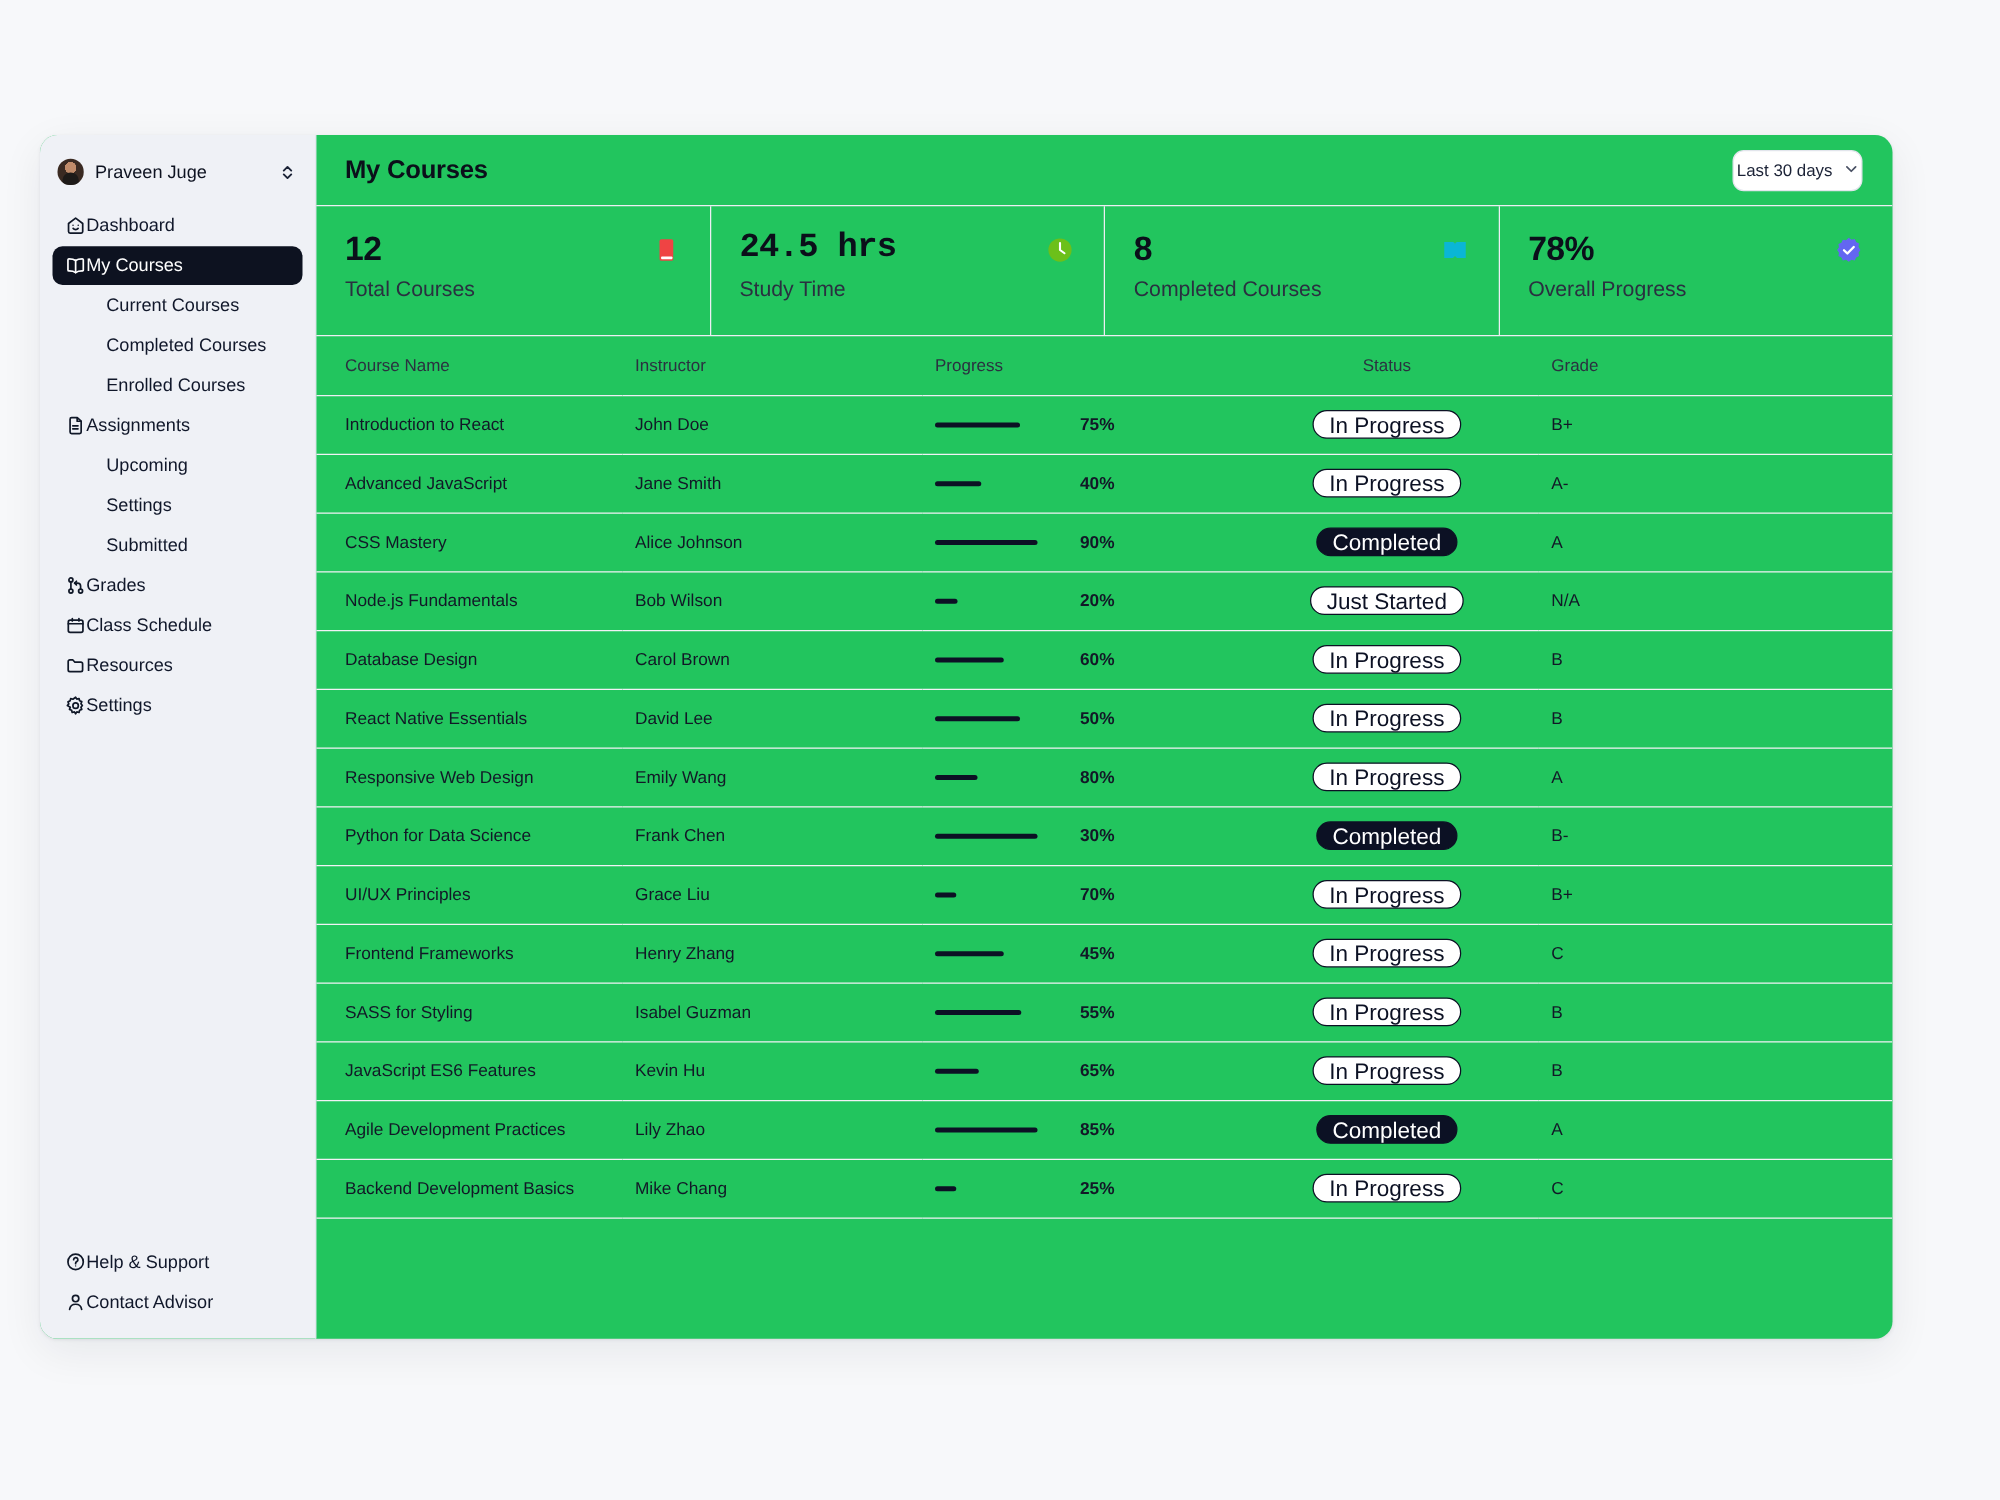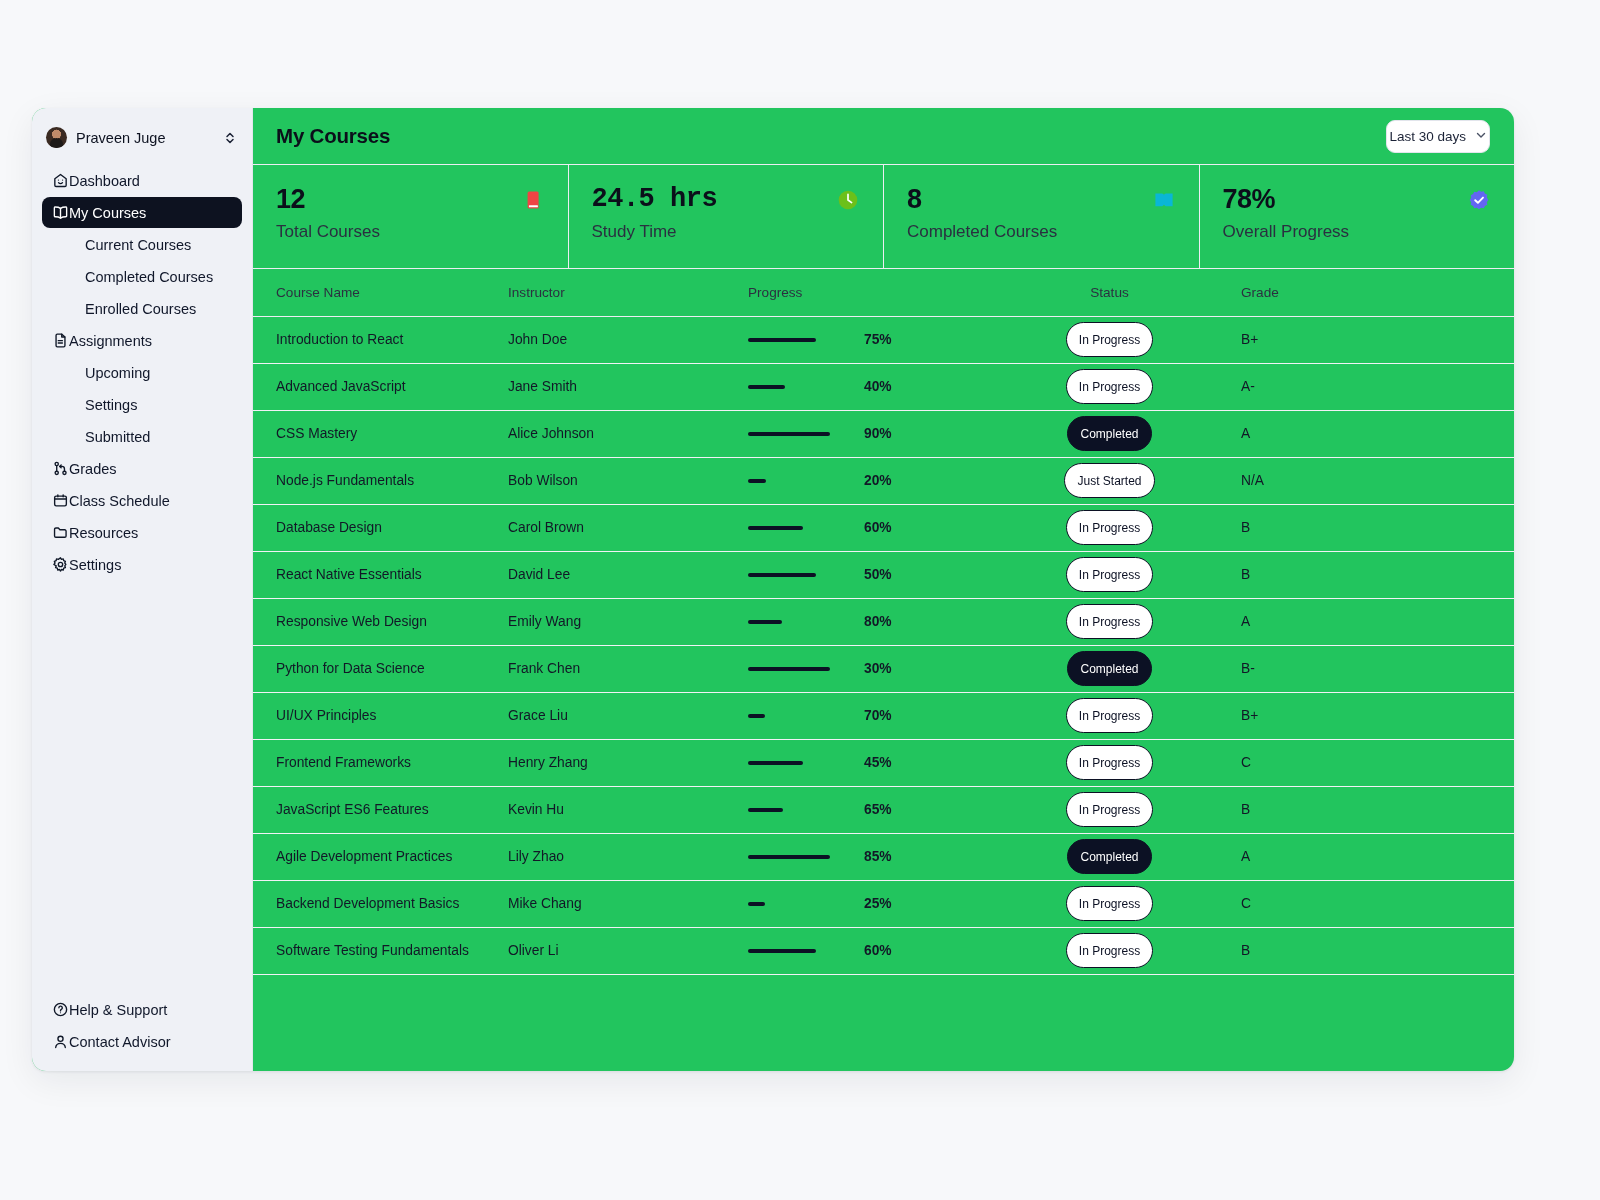--- a/index.html
+++ b/index.html
@@ -121,23 +121,23 @@
   th.c-stat, td.c-stat { width: 243px; }
   th.c-grade, td.c-grade { width: auto; }
 
   .prog-cell { display: flex; align-items: center; gap: 0; font-weight: bold; }
   .bar-area { width: 116px; flex: 0 0 116px; display: flex; align-items: center; }
   .bar { height: 4px; border-radius: 3px; background: #0c1124; }
   .pct { font-size: 13.8px; color: #121827; }
 
   .badge {
     display: inline-flex; align-items: center; justify-content: center;
-    height: 35px; padding: 0 12px;
+    height: 23px; padding: 0 12px;
     border-radius: 999px;
-    font-size: 12px; line-height: 1;
+    font-size: 18px; line-height: 1;
     white-space: nowrap;
   }
   .badge.outline { border: 1.6px solid #0c1124; color: #0c1124; background: #fff; }
   .badge.filled { background: #0c1124; color: #ffffff; border: 1.6px solid #0c1124; }
   .stat-col-inner { display: flex; justify-content: center; }
 </style>
 </head>
 <body>
 
 <div id="app">
@@ -526,20 +526,38 @@
                 </div>
               </td>
               <td class="c-stat">
                 <div class="stat-col-inner">
                   <span class="badge outline">In Progress</span>
                 </div>
               </td>
               <td class="c-grade">C</td>
             </tr>
             <tr>
+              <td class="c-name">SASS for Styling</td>
+              <td class="c-inst">Isabel Guzman</td>
+              <td class="c-prog">
+                <div class="prog-cell">
+                  <div class="bar-area">
+                    <div class="bar" style="width:69px"></div>
+                  </div>
+                  <span class="pct">55%</span>
+                </div>
+              </td>
+              <td class="c-stat">
+                <div class="stat-col-inner">
+                  <span class="badge outline">In Progress</span>
+                </div>
+              </td>
+              <td class="c-grade">B</td>
+            </tr>
+            <tr>
               <td class="c-name">JavaScript ES6 Features</td>
               <td class="c-inst">Kevin Hu</td>
               <td class="c-prog">
                 <div class="prog-cell">
                   <div class="bar-area">
                     <div class="bar" style="width:35px"></div>
                   </div>
                   <span class="pct">65%</span>
                 </div>
               </td>
@@ -578,37 +596,19 @@
                   </div>
                   <span class="pct">25%</span>
                 </div>
               </td>
               <td class="c-stat">
                 <div class="stat-col-inner">
                   <span class="badge outline">In Progress</span>
                 </div>
               </td>
               <td class="c-grade">C</td>
-            </tr>
-            <tr>
-              <td class="c-name">Software Testing Fundamentals</td>
-              <td class="c-inst">Oliver Li</td>
-              <td class="c-prog">
-                <div class="prog-cell">
-                  <div class="bar-area">
-                    <div class="bar" style="width:68px"></div>
-                  </div>
-                  <span class="pct">60%</span>
-                </div>
-              </td>
-              <td class="c-stat">
-                <div class="stat-col-inner">
-                  <span class="badge outline">In Progress</span>
-                </div>
-              </td>
-              <td class="c-grade">B</td>
             </tr>
           </tbody>
       </table>
     </div>
 
   </section>
 </div>
 
 </body></html>

